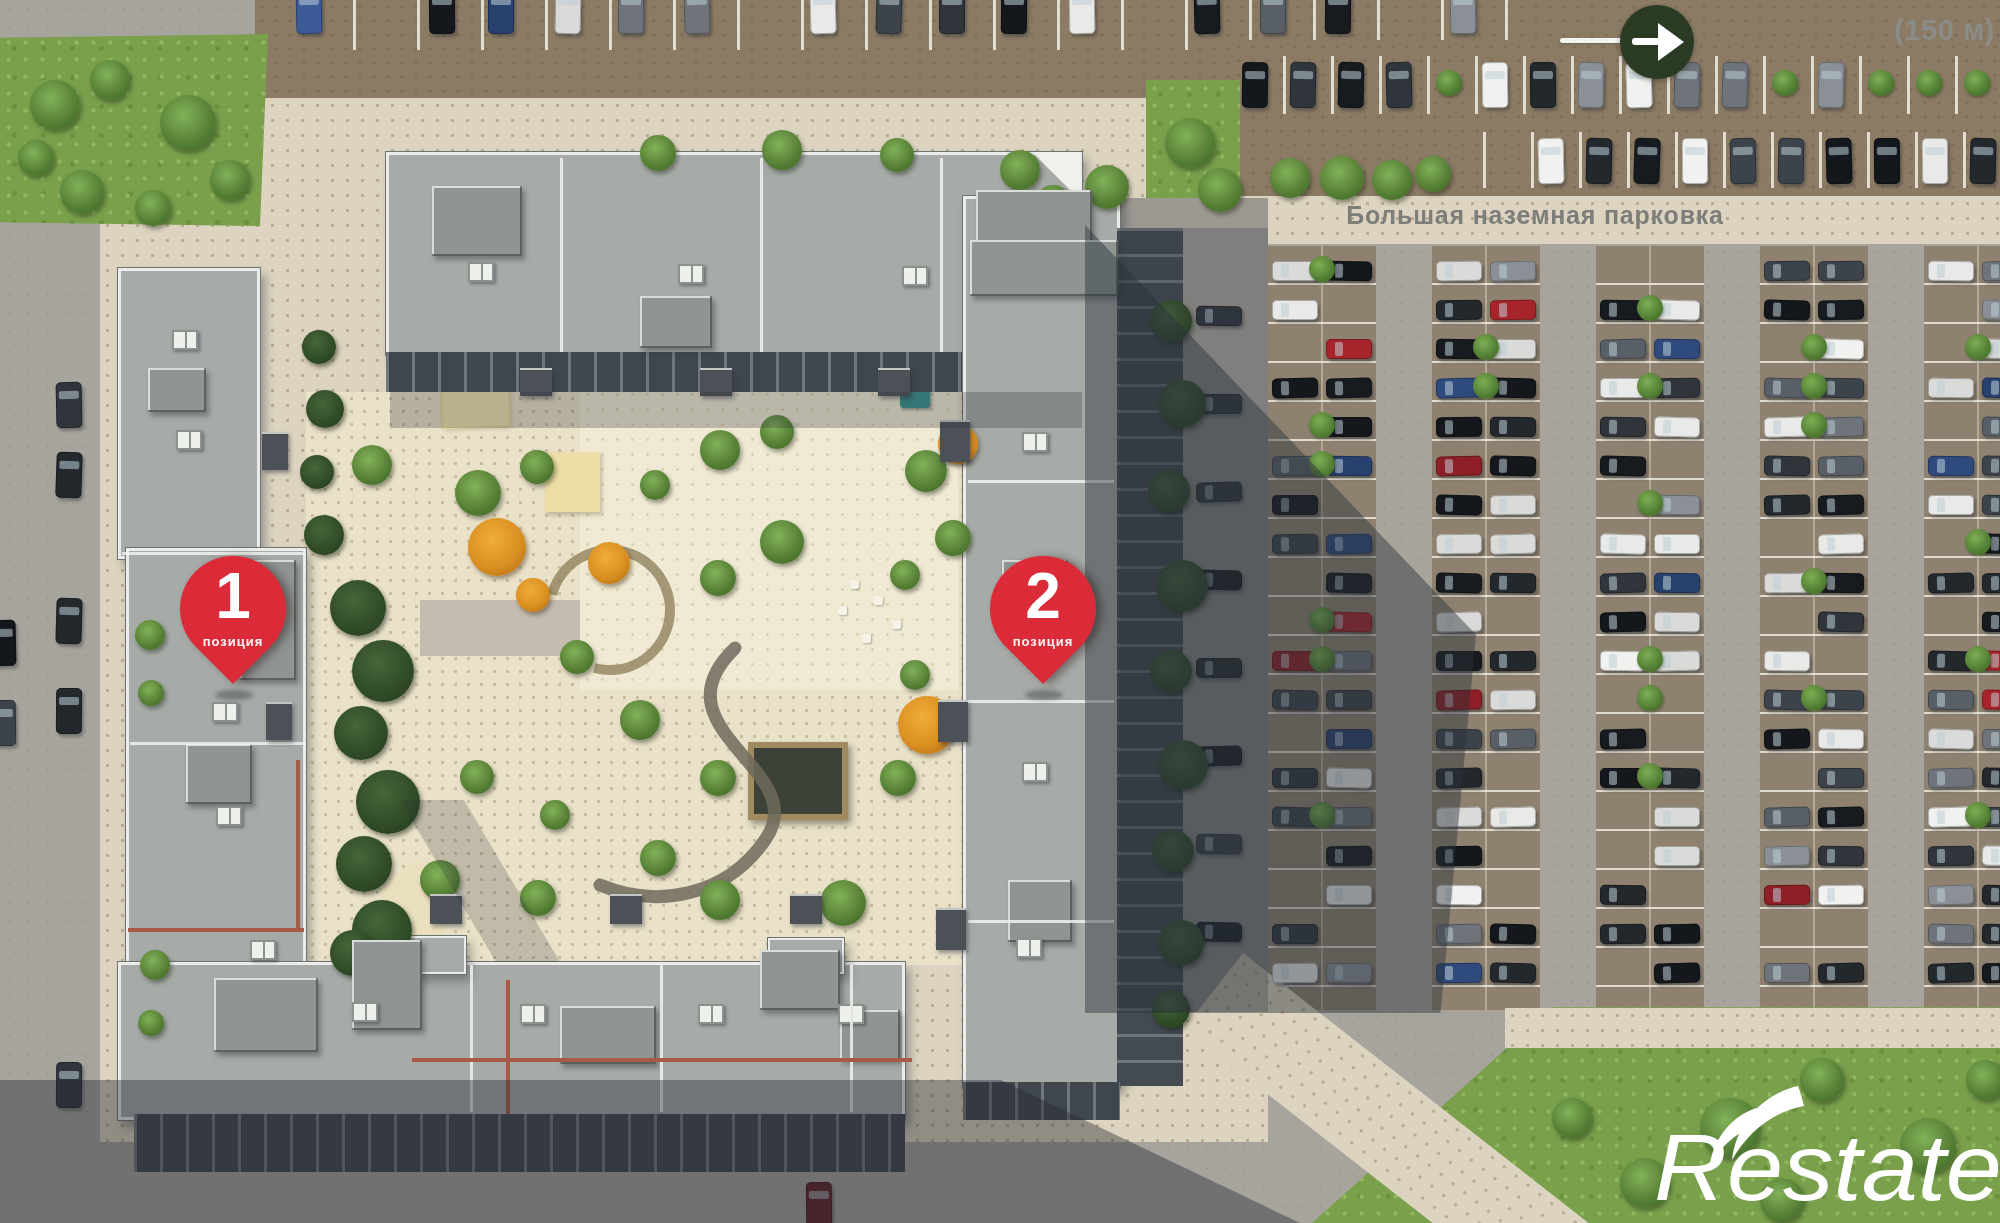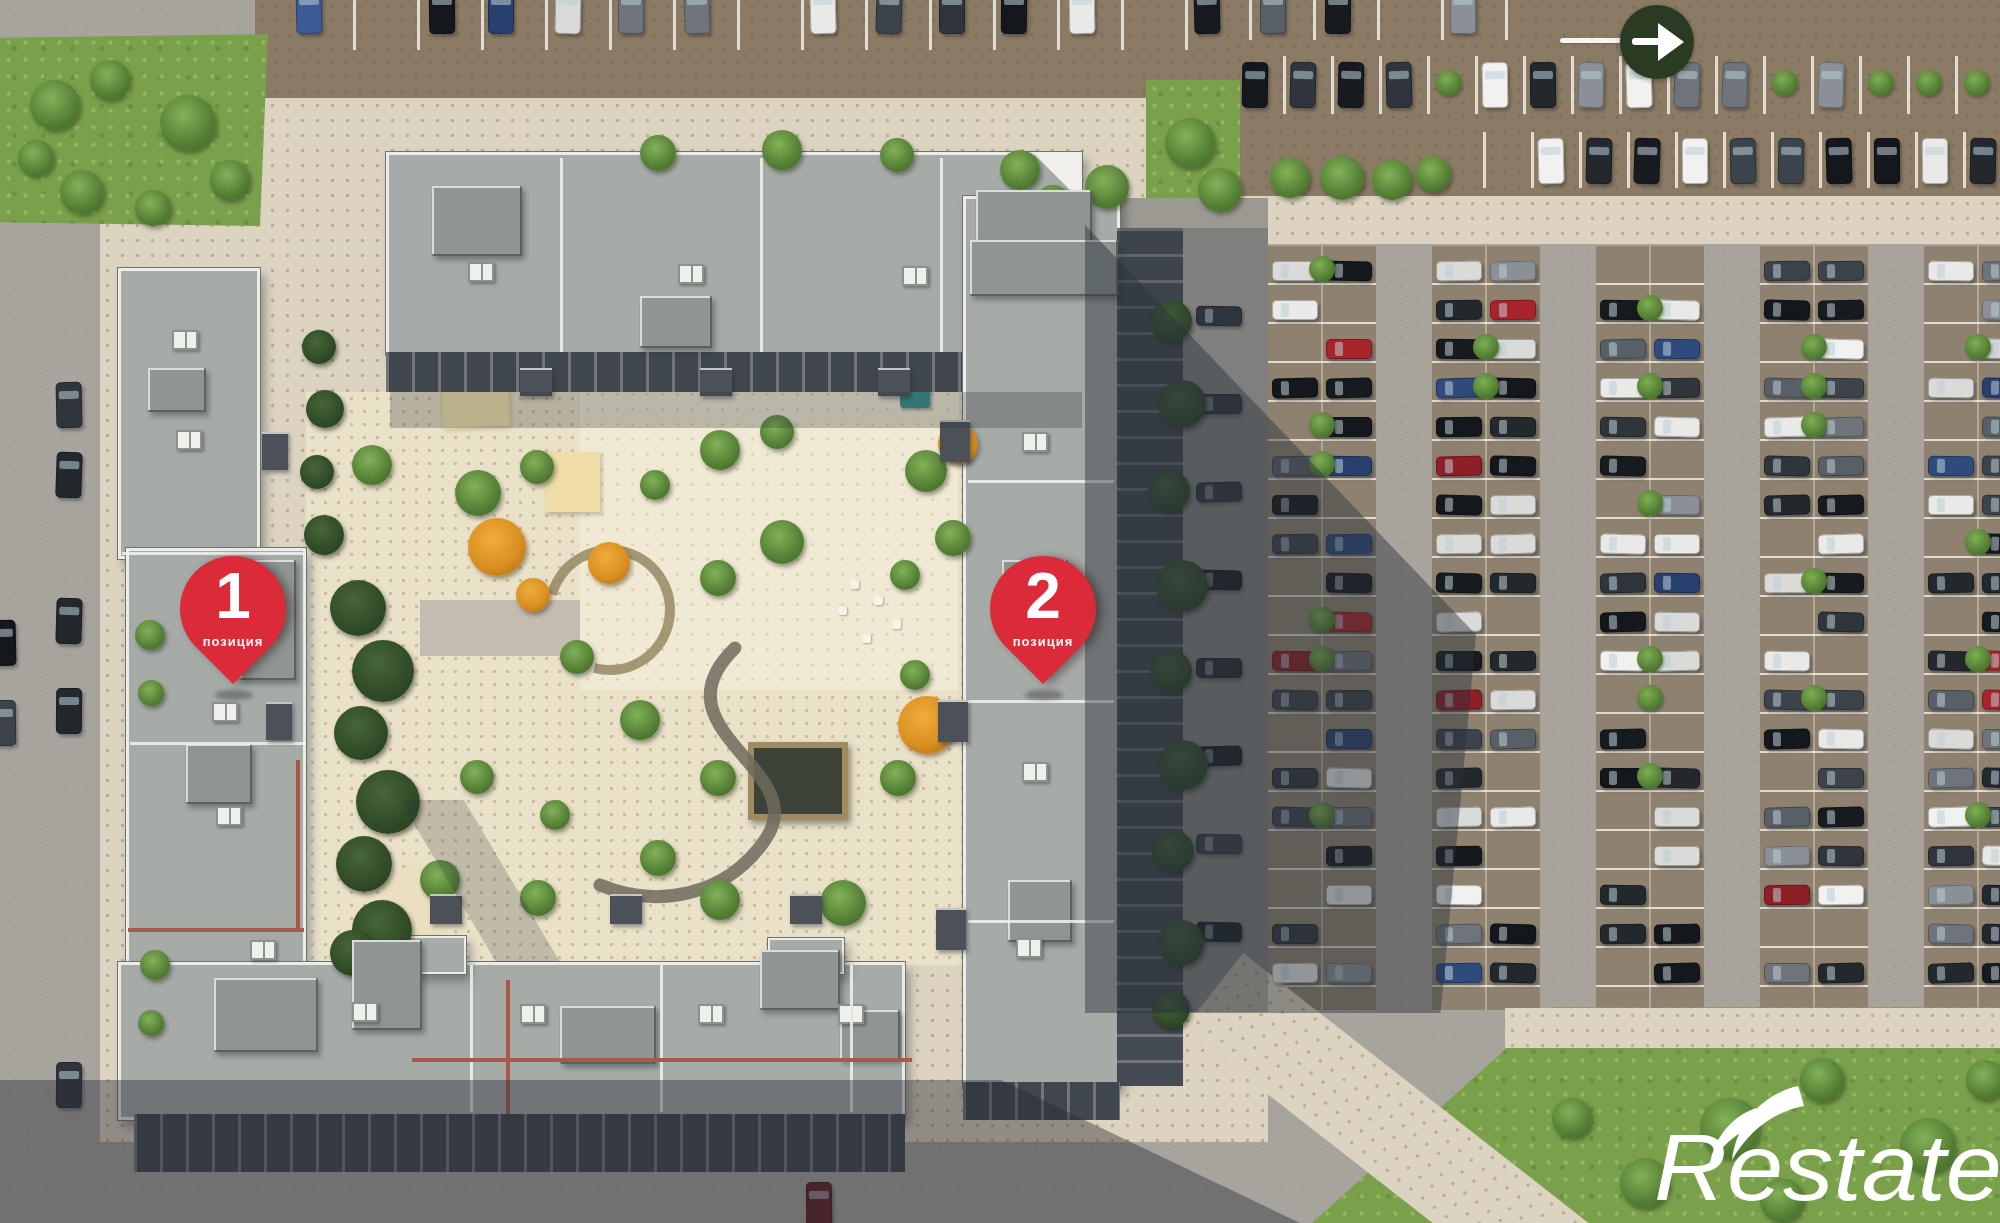--- a/index.html
+++ b/index.html
@@ -947,22 +947,24 @@
   <div class="shadow" style="left:400px;top:800px;width:160px;height:162px;background:rgba(45,50,58,.22);clip-path:polygon(0 0,40% 0,100% 100%,60% 100%);z-index:20;"></div>
 
   <div class="leader"></div>
   <div class="badge" style="background: rgb(43, 58, 35);">
     <svg width="74" height="74" viewBox="0 0 74 74">
       <rect x="12" y="33" width="30" height="7" rx="3" fill="#fff"></rect>
       <polygon points="38,18 38,56 64,37" fill="#fff"></polygon>
     </svg>
   </div>
   <div class="street-text" style="color: rgb(139, 139, 136);">
+    <div>(150 м)</div>
   </div>
 
+  <div class="parking-label" style="color: rgb(125, 125, 122);">Большая наземная парковка</div>
 
   <div class="pin" style="left:158px;top:552px;">
     <div class="pin-tipshadow"></div>
     <div class="pin-body" style="background: rgb(219, 43, 56);"></div>
     <div class="pin-num">1</div>
     <div class="pin-cap">позиция</div>
   </div>
   <div class="pin" style="left:968px;top:552px;">
     <div class="pin-tipshadow"></div>
     <div class="pin-body" style="background: rgb(219, 43, 56);"></div>

